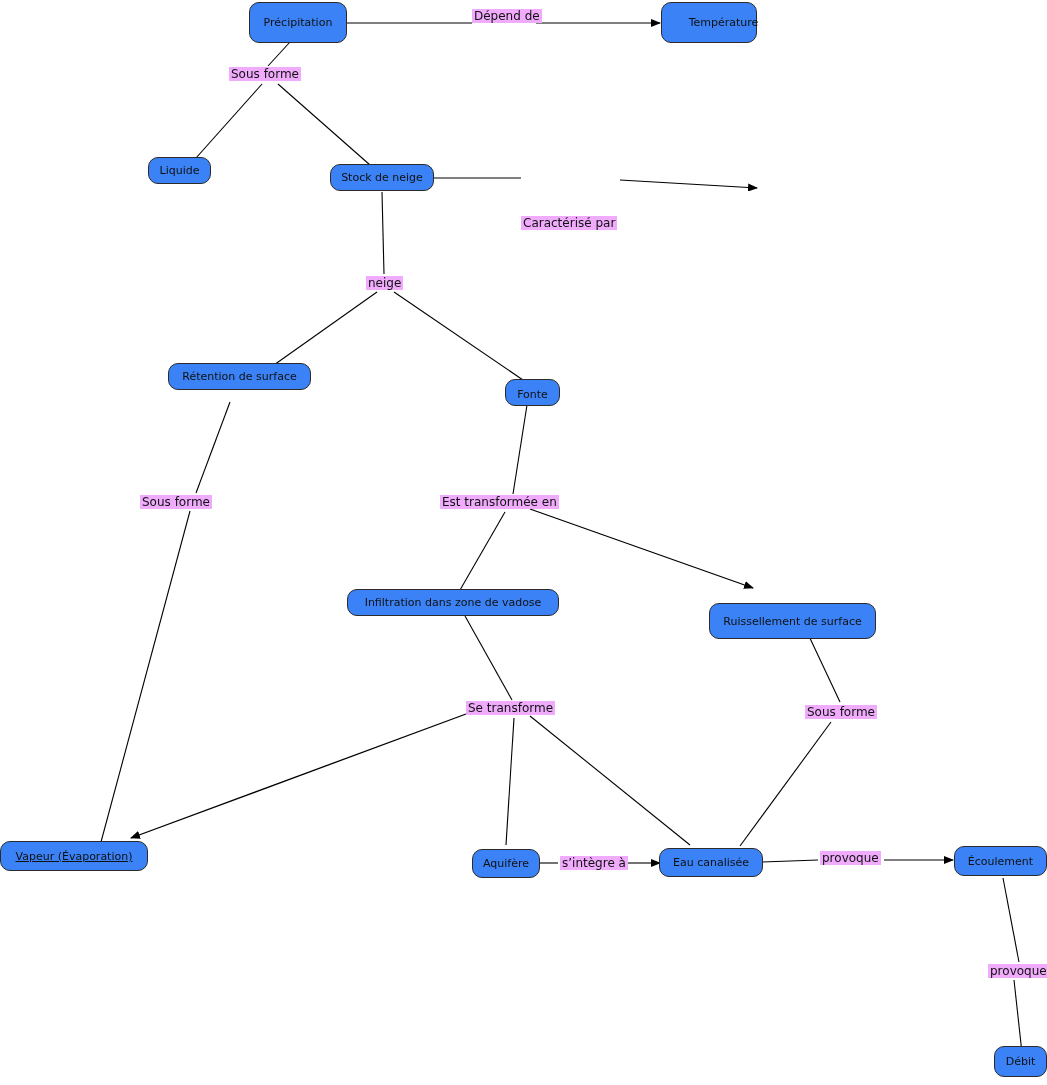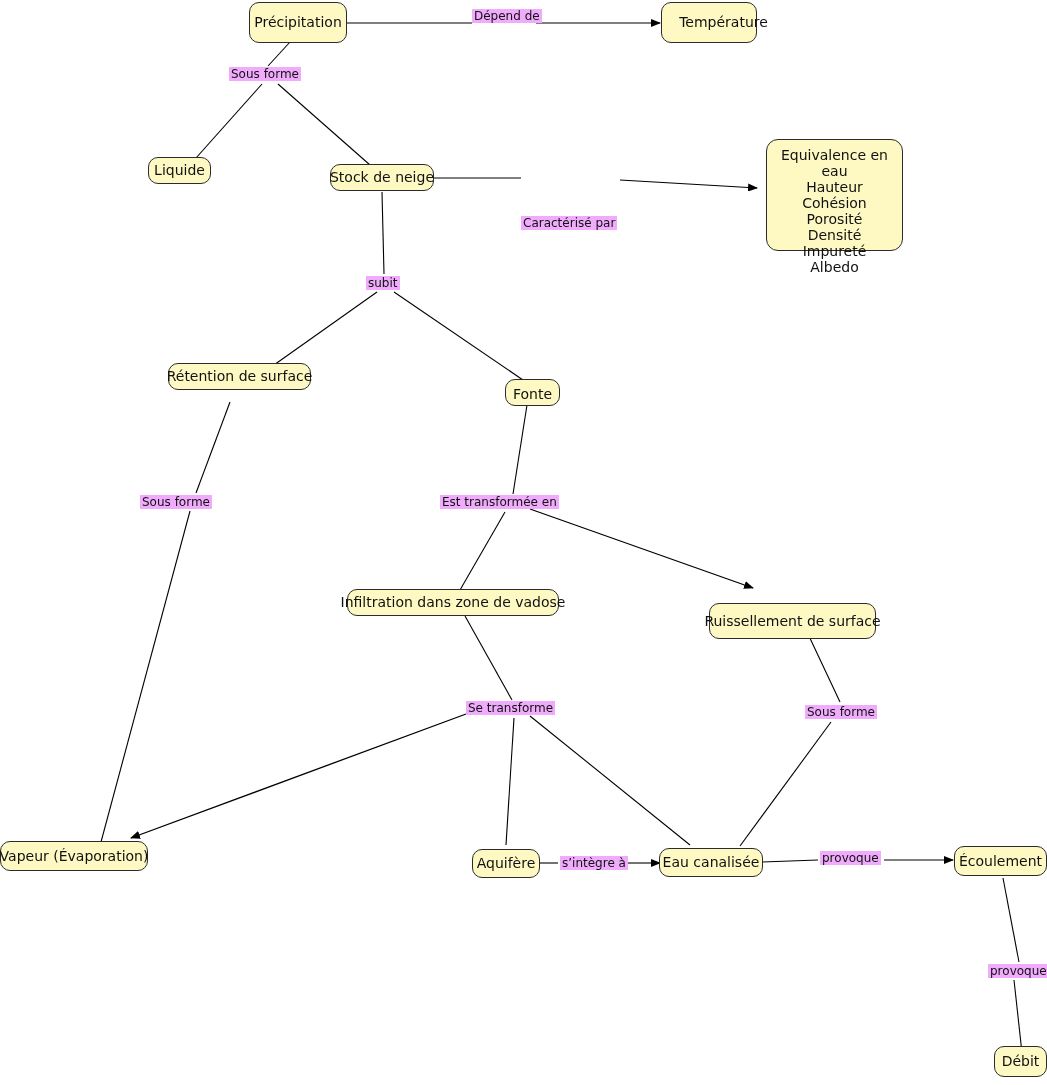--- a/index.html
+++ b/index.html
@@ -20,25 +20,25 @@
   #edges {
     position: absolute;
     left: 0;
     top: 0;
     width: 1047px;
     height: 1085px;
   }
   .node {
     position: absolute;
     box-sizing: border-box;
-    background: #fef9c3;
+    background: #3b82f6;
     border: 1px solid #2b2b2b;
     border-radius: 10px;
     color: #111111;
-    font-size: 14px;
+    font-size: 11px;
     line-height: 15px;
     text-align: center;
     display: flex;
     align-items: center;
     justify-content: center;
     padding: 3px 8px;
     white-space: nowrap;
     z-index: 3;
   }
   .node.multiline {
@@ -123,47 +123,38 @@
   </div>
 
   <div class="node" style="left:148px; top:157px; width:63px; height:27px;">
     <span>Liquide</span>
   </div>
 
   <div class="node" style="left:330px; top:164px; width:104px; height:27px;">
     <span>Stock de neige</span>
   </div>
 
-  <div class="node multiline" style="left:766px; top:139px; width:137px; height:112px;">
-    <span class="ml-line">Equivalence en eau</span>
-    <span class="ml-line">Hauteur</span>
-    <span class="ml-line">Cohésion</span>
-    <span class="ml-line">Porosité</span>
-    <span class="ml-line">Densité</span>
-    <span class="ml-line">Impureté</span>
-    <span class="ml-line">Albedo</span>
-  </div>
 
   <div class="node" style="left:168px; top:363px; width:143px; height:27px;">
     <span>Rétention de surface</span>
   </div>
 
   <div class="node" style="left:505px; top:379px; width:55px; height:27px;align-items:flex-end;">
     <span>Fonte</span>
   </div>
 
   <div class="node" style="left:347px; top:589px; width:212px; height:27px;">
     <span>Infiltration dans zone de vadose</span>
   </div>
 
   <div class="node" style="left:709px; top:589px; width:167px; height:36px;margin-top:14px;">
     <span>Ruissellement de surface</span>
   </div>
 
-  <div class="node" style="left:0px; top:841px; width:148px; height:30px;">
+  <div class="node" style="left:0px; top:841px; width:148px; height:30px;text-decoration:underline;">
     <span>Vapeur (Évaporation)</span>
   </div>
 
   <div class="node" style="left:472px; top:849px; width:68px; height:29px;">
     <span>Aquifère</span>
   </div>
 
   <div class="node" style="left:659px; top:848px; width:104px; height:29px;">
     <span>Eau canalisée</span>
   </div>
@@ -175,21 +166,21 @@
   <div class="node" style="left:994px; top:1046px; width:53px; height:31px;">
     <span>Débit</span>
   </div>
 
   <div class="edge-label" style="left:472px; top:9px;">Dépend de</div>
 
   <div class="edge-label" style="left:229px; top:67px;">Sous forme</div>
 
   <div class="edge-label" style="left:521px; top:172px;margin-top:44px;">Caractérisé par</div>
 
-  <div class="edge-label" style="left:366px; top:276px;">subit</div>
+  <div class="edge-label" style="left:366px; top:276px;">neige</div>
 
   <div class="edge-label" style="left:140px; top:495px;">Sous forme</div>
 
   <div class="edge-label" style="left:440px; top:495px;">Est transformée en</div>
 
   <div class="edge-label" style="left:466px; top:701px;">Se transforme</div>
 
   <div class="edge-label" style="left:805px; top:705px;">Sous forme</div>
 
   <div class="edge-label" style="left:560px; top:856px;">s’intègre à</div>

